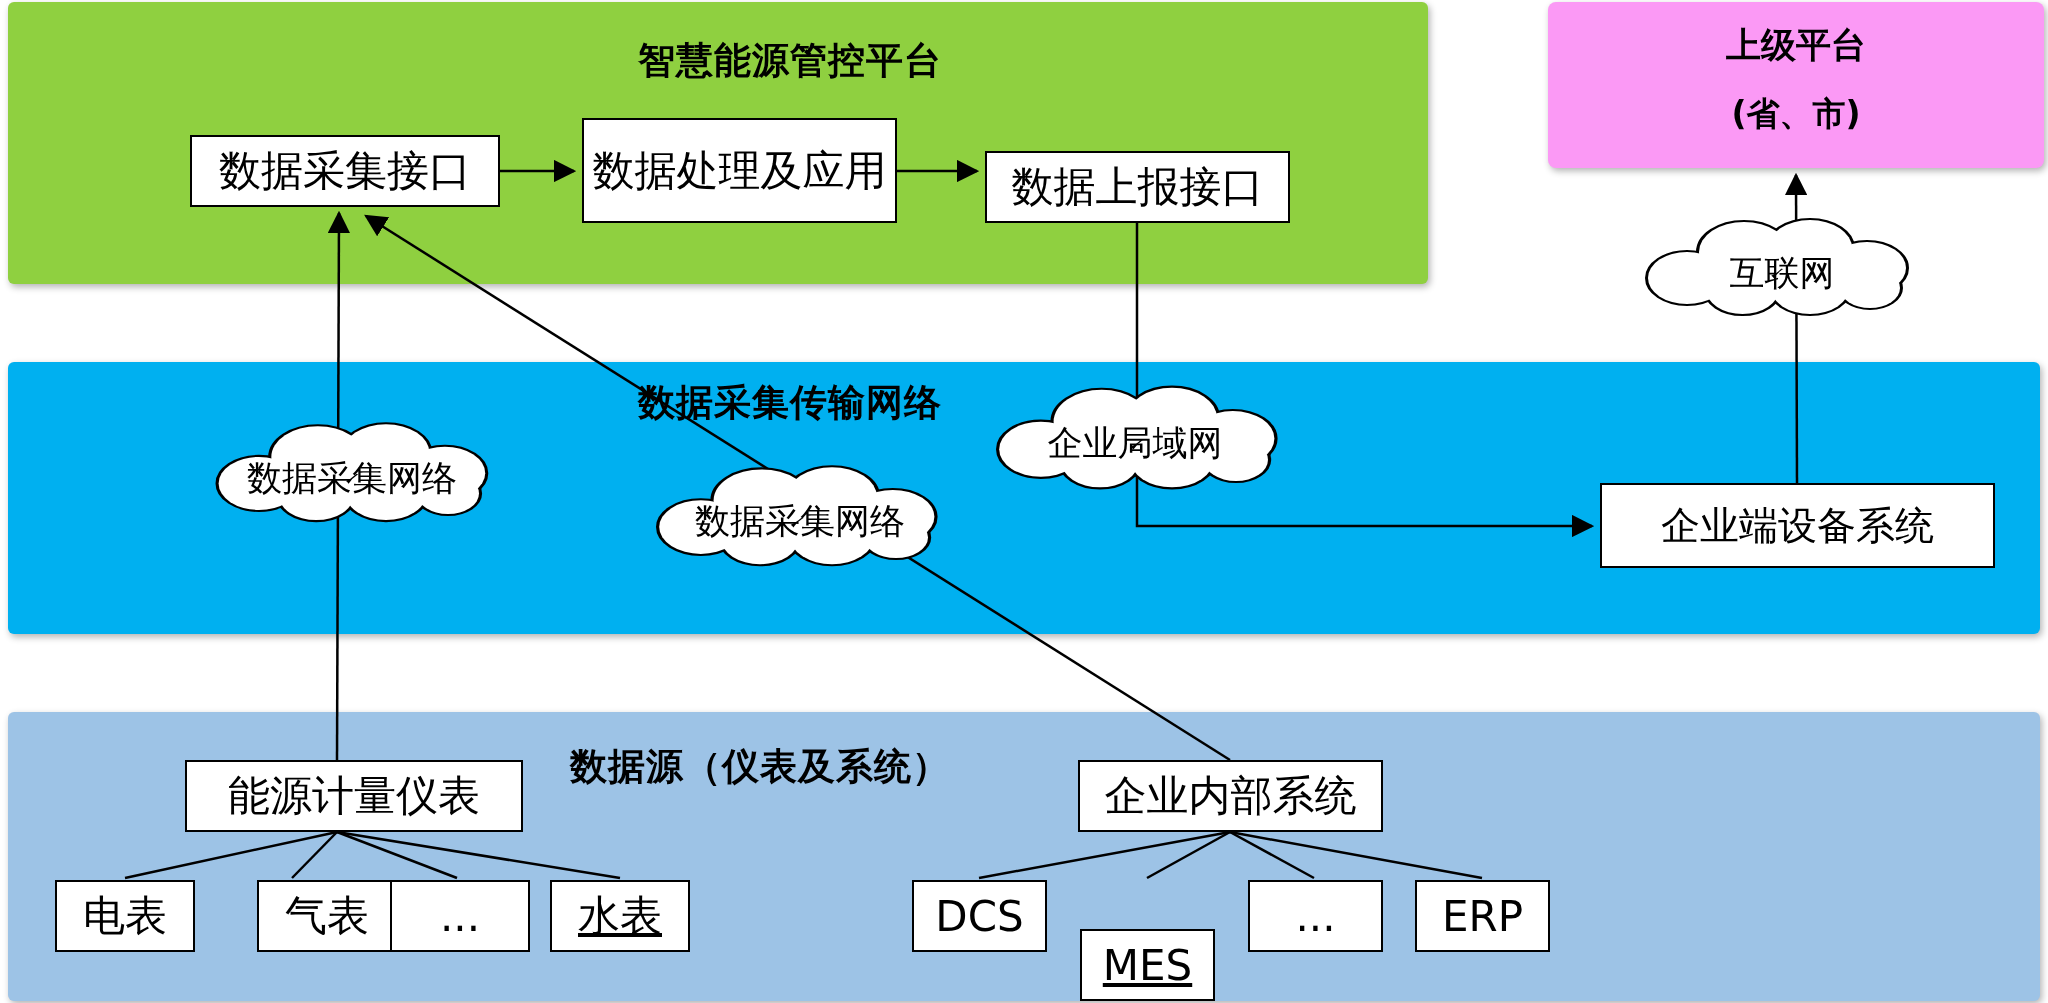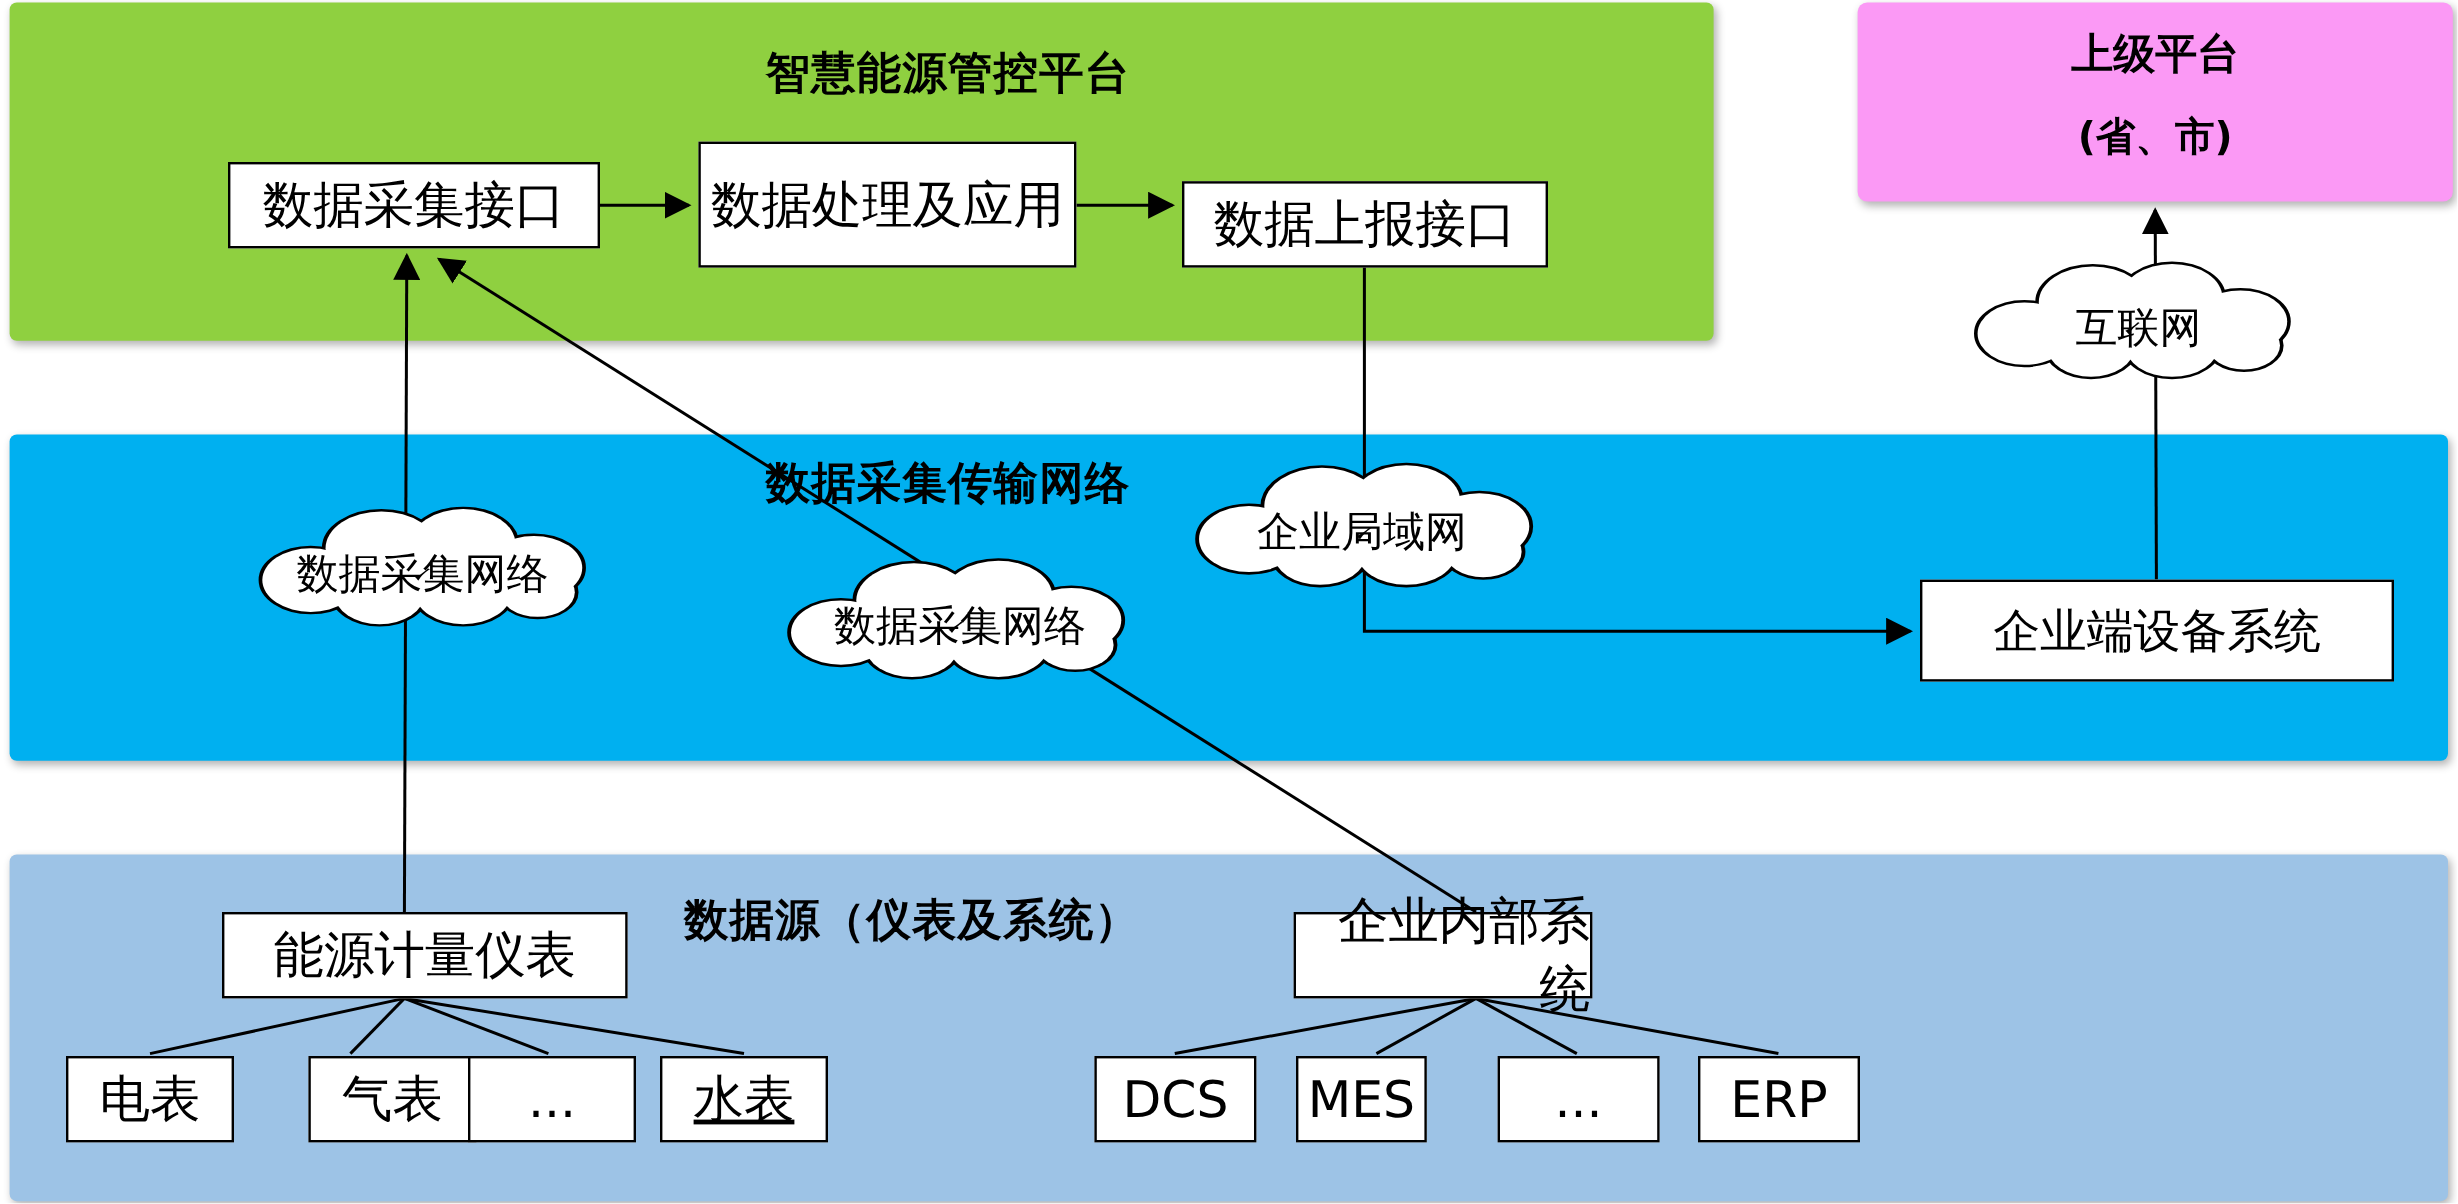--- a/index.html
+++ b/index.html
@@ -101,26 +101,26 @@
   <div class="cloud-label" style="left:995px;top:420px;width:280px;">企业局域网</div>
 
   <div class="layer-boxes">
     <div class="wbox" style="left:190px;top:135px;width:310px;height:72px;">数据采集接口</div>
     <div class="wbox" style="left:582px;top:118px;width:315px;height:105px;">数据处理及应用</div>
     <div class="wbox" style="left:985px;top:135px;width:305px;height:72px;margin-top:16px;">数据上报接口</div>
 
     <div class="wbox big" style="left:1600px;top:483px;width:395px;height:85px;">企业端设备系统</div>
 
     <div class="wbox" style="left:185px;top:760px;width:338px;height:72px;">能源计量仪表</div>
-    <div class="wbox" style="left:1078px;top:760px;width:249px;height:72px;text-align:right;">企业内部系统</div>
+    <div class="wbox" style="left:1078px;top:760px;width:305px;height:72px;text-align:right;">企业内部系统</div>
 
     <div class="wbox" style="left:55px;top:880px;width:140px;height:72px;">电表</div>
     <div class="wbox" style="left:225px;top:880px;width:140px;height:72px;margin-left:32px;">气表</div>
     <div class="wbox" style="left:390px;top:880px;width:140px;height:72px;">...</div>
     <div class="wbox" style="left:550px;top:880px;width:140px;height:72px;text-decoration:underline;">水表</div>
 
     <div class="wbox" style="left:912px;top:880px;width:135px;height:72px;">DCS</div>
-    <div class="wbox" style="left:1080px;top:880px;width:109px;height:72px;">MES</div>
+    <div class="wbox" style="left:1080px;top:929px;width:135px;height:72px;text-decoration:underline;">MES</div>
     <div class="wbox" style="left:1248px;top:880px;width:135px;height:72px;">...</div>
     <div class="wbox" style="left:1415px;top:880px;width:135px;height:72px;">ERP</div>
   </div>
 
 </div>
 
 </body></html>

